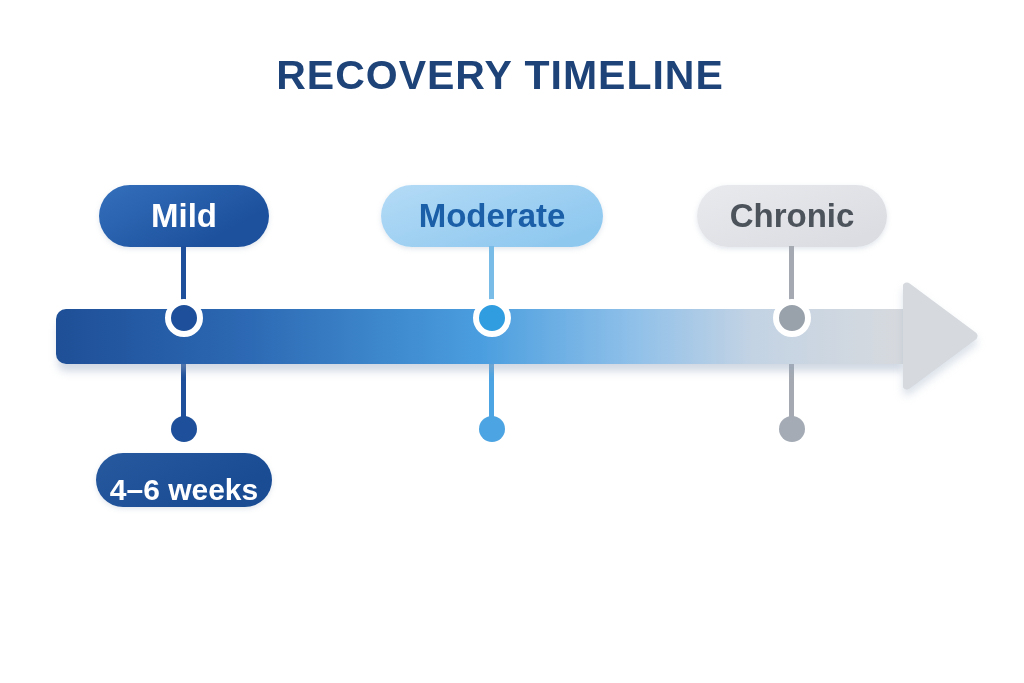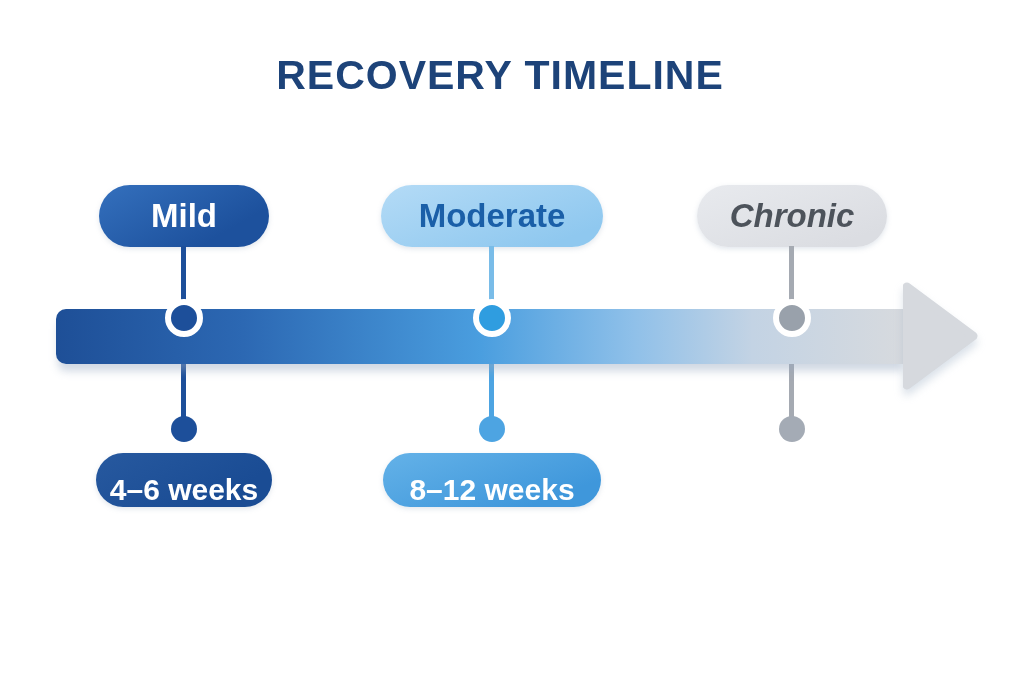--- a/index.html
+++ b/index.html
@@ -55,21 +55,21 @@
   .dot.mild       {left:171px;background:#1d4f9a;}
   .pill.mild-bottom{left:96px;width:176px;background:linear-gradient(150deg,#27599f 0%,#1a4c94 75%);color:#ffffff;}
   
   .pill.moderate-top {left:381px;width:222px;background:linear-gradient(160deg,#b4dbf6 0%,#8fc8ef 85%);color:#1a5fa8;}
   .connector.moderate.top   {left:489px;background:#79bce8;}
   .marker.moderate   {left:473px;background:#2f9de0;}
   .connector.moderate.bottom{left:489px;background:#4da4e2;}
   .dot.moderate      {left:479px;background:#4da4e2;}
   .pill.moderate-bottom{left:383px;width:218px;background:linear-gradient(160deg,#64b2e8 0%,#3f97db 80%);color:#ffffff;}
   
-  .pill.chronic-top {left:697px;width:190px;background:linear-gradient(160deg,#e8eaee 0%,#dbdde2 85%);color:#4d535b;font-style:italic;}
+  .pill.chronic-top {left:697px;width:190px;background:linear-gradient(160deg,#e8eaee 0%,#dbdde2 85%);color:#4d535b;}
   .connector.chronic {left:789px;background:#a5aab2;}
   .marker.chronic    {left:773px;background:#99a1ab;}
   .dot.chronic       {left:779px;background:#a4abb5;}
   .pill.chronic-bottom{left:691px;width:202px;background:linear-gradient(160deg,#e6e8ec 0%,#dcdee3 85%);color:#4d535b;}
 </style>
 </head>
 <body>
 
 <div class="canvas">
 
@@ -91,23 +91,20 @@
     <span>4–6 weeks</span>
   </div>
 
   <div class="pill top-pill moderate-top">
     <span>Moderate</span>
   </div>
   <div class="connector top moderate"></div>
   <div class="marker moderate"></div>
   <div class="connector bottom moderate"></div>
   <div class="dot moderate"></div>
-  <div class="pill bottom-pill moderate-bottom">
-    <span>8–12 weeks</span>
-  </div>
 
   <div class="pill top-pill chronic-top">
     <span>Chronic</span>
   </div>
   <div class="connector top chronic"></div>
   <div class="marker chronic"></div>
   <div class="connector bottom chronic"></div>
   <div class="dot chronic"></div>
 
 </div>

